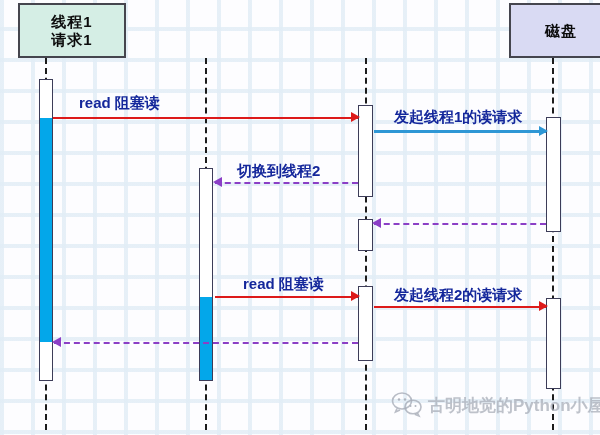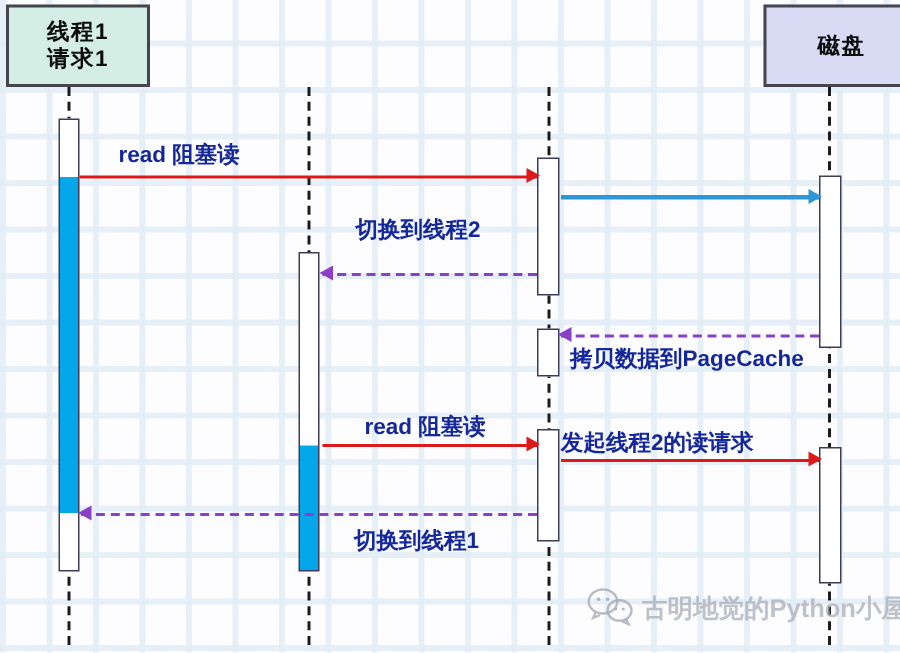--- a/index.html
+++ b/index.html
@@ -59,21 +59,21 @@
 </head>
 <body>
 
 <div id="canvas">
 
   <div class="lifeline" style="left:45px;top:58px;height:372px;"></div>
   <div class="lifeline" style="left:205px;top:58px;height:372px;"></div>
   <div class="lifeline" style="left:365px;top:58px;height:372px;"></div>
   <div class="lifeline" style="left:552px;top:58px;height:372px;"></div>
 
-  <div class="actor" style="left:4px;width:96px;background:#d5eee5;">
+  <div class="actor" style="left:18px;width:108px;background:#d5eee5;">
     <span>线程1</span>
     <span>请求1</span>
   </div>
   <div class="actor" style="left:509px;width:104px;background:#d9daf3;">
     <span>磁盘</span>
   </div>
 
   <div class="bar" style="left:39px;top:79px;height:302px;">
     <div class="busy" style="top:38px;height:224px;"></div>
   </div>
@@ -109,25 +109,24 @@
   <div class="arrow" style="left:374px;top:306px;width:172px;color:#dd1a1a;">
     <span class="line" style="border-top-color:#dd1a1a;"></span>
     <span class="head right" style="border-left-color:#dd1a1a;"></span>
   </div>
   <div class="arrow dashed" style="left:54px;top:342px;width:304px;color:#8b3fc6;">
     <span class="line" style="border-top-color:#8b3fc6;"></span>
     <span class="head left" style="border-right-color:#8b3fc6;"></span>
   </div>
 
   <div class="msg-label" style="left:79px;top:94px;">read 阻塞读</div>
-  <div class="msg-label" style="left:237px;top:144px;">切换到线程2</div>
-  <div class="msg-label" style="left:380px;top:230px;">拷贝数据到PageCache</div>
+  <div class="msg-label" style="left:394px;top:108px;">发起线程1的读请求</div>
+  <div class="msg-label" style="left:237px;top:162px;">切换到线程2</div>
   <div class="msg-label" style="left:243px;top:275px;">read 阻塞读</div>
-  <div class="msg-label" style="left:374px;top:286px;">发起线程2的读请求</div>
-  <div class="msg-label" style="left:236px;top:351px;">切换到线程1</div>
+  <div class="msg-label" style="left:394px;top:286px;">发起线程2的读请求</div>
 
   <div id="watermark">
     <svg width="34" height="28" viewBox="0 0 34 28" aria-hidden="true">
       <g fill="none" stroke="rgba(168,173,184,.8)" stroke-width="1.6">
         <ellipse cx="12" cy="10" rx="9.5" ry="8"></ellipse>
         <path d="M7 17.5 L5.5 21 L10 19"></path>
         <ellipse cx="23" cy="16" rx="8" ry="6.8" fill="rgba(255,255,255,.0)"></ellipse>
         <path d="M27.5 22 L29 25 L24.8 23.2"></path>
       </g>
       <g fill="rgba(168,173,184,.9)">

